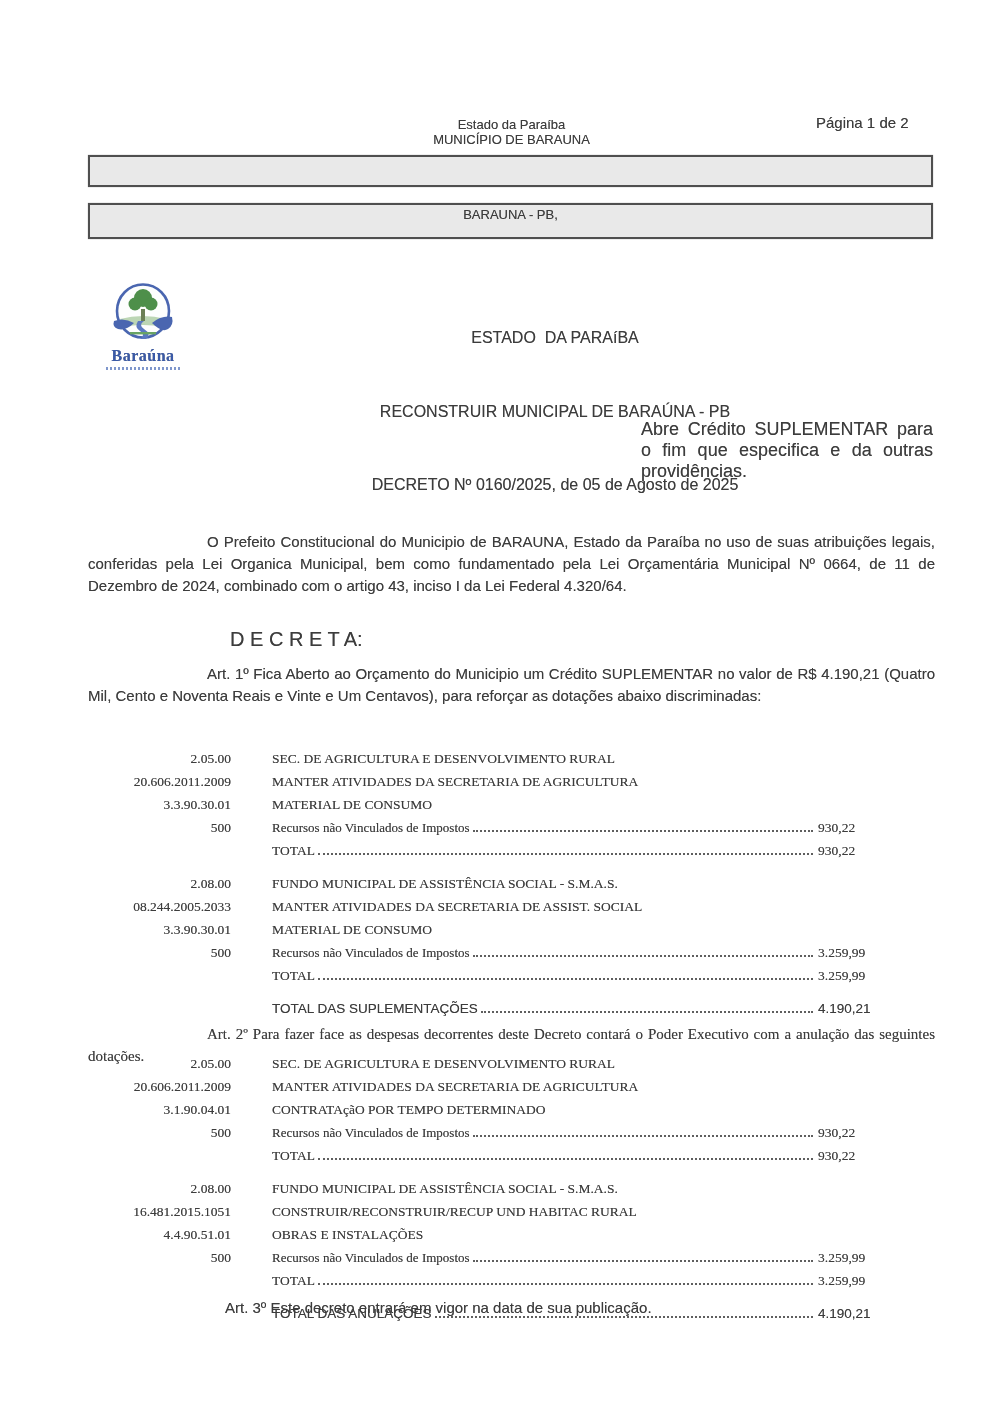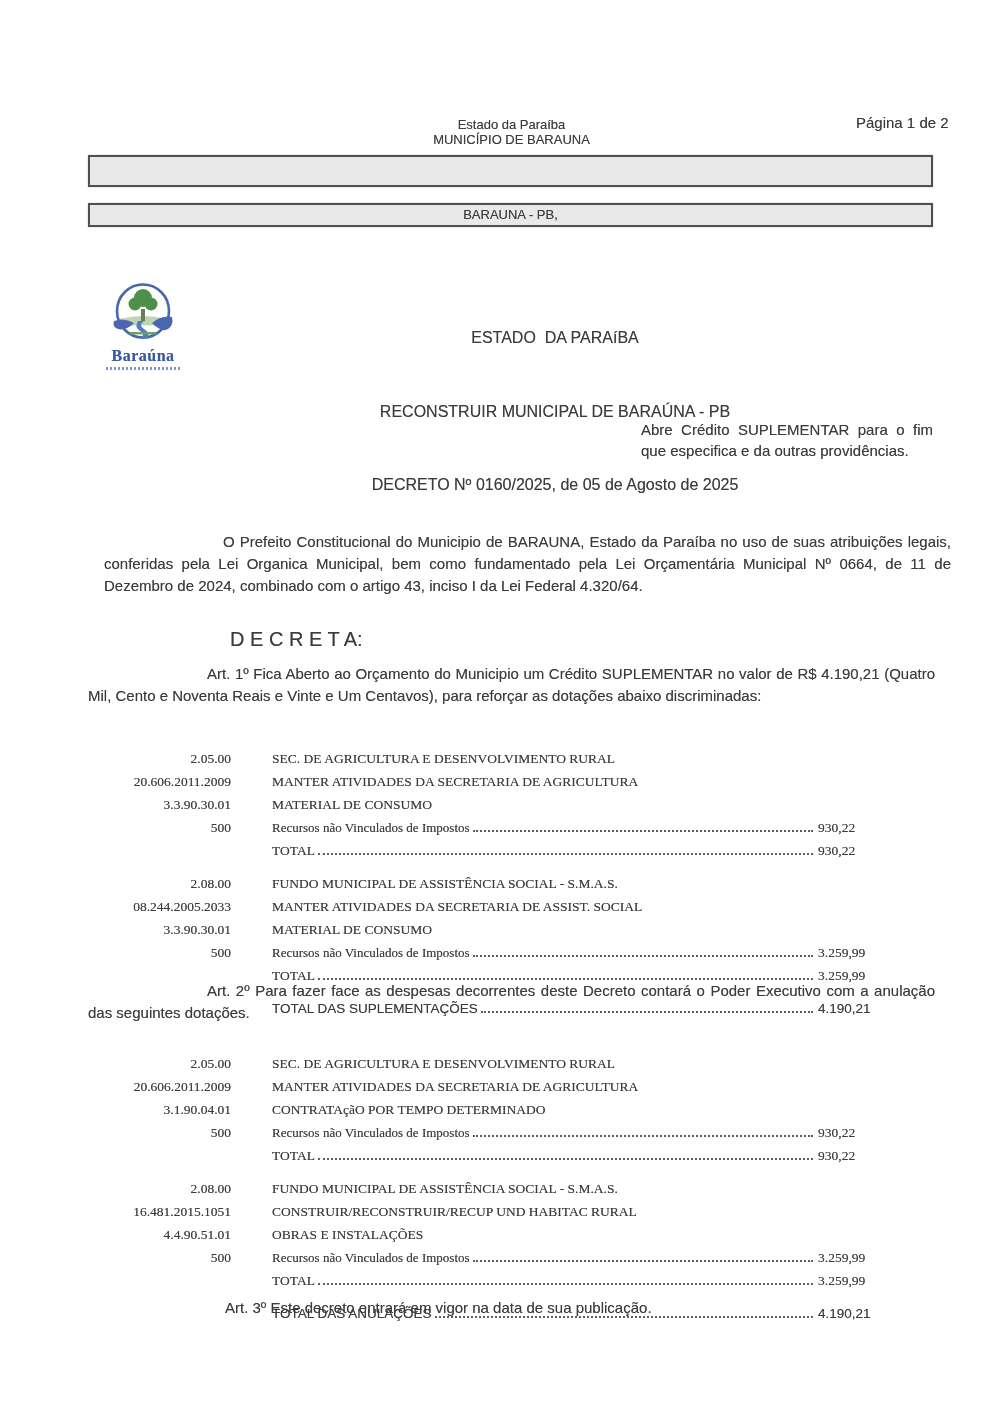--- a/index.html
+++ b/index.html
@@ -16,35 +16,35 @@
     width:1000px;height:1415px;
     margin:0 auto;
     background:#ffffff;
     font-family:"Liberation Sans", sans-serif;
     color:var(--text);
     overflow:hidden;
     text-shadow:0 0 .45px rgba(70,70,70,.6);
   }
   
   .page-number{
-    position:absolute;top:114px;left:856px;
+    position:absolute;top:114px;left:816px;
     font-size:15px;white-space:nowrap;
   }
   .header-center{
     position:absolute;top:117px;left:88px;width:847px;
     text-align:center;font-size:13px;line-height:15px;
   }
   .banner{
     position:absolute;left:88px;width:845px;
     background:var(--banner-gray);
     border:2px solid var(--border-dark);
     box-shadow:0 0 1px rgba(0,0,0,.4);
   }
   .banner-1{top:155px;height:32px;}
-  .banner-2{top:203px;height:24px;
+  .banner-2{top:203px;height:36px;
     font-size:13px;text-align:center;line-height:20px;}
   
   .logo{
     position:absolute;left:97px;top:283px;width:92px;
     text-align:center;
   }
   .logo-wordmark{
     font-family:"Liberation Serif", serif;
     color:var(--logo-blue);
     font-size:16px;font-weight:bold;
@@ -57,35 +57,35 @@
   }
   
   .title-block{
     position:absolute;left:255px;top:277px;width:600px;
     text-align:center;font-size:16px;line-height:24.5px;
     white-space:pre-wrap;
   }
   
   .ementa{
     position:absolute;left:641px;top:419px;width:292px;
-    font-size:15px;line-height:21px;text-align:justify;
+    font-size:18px;line-height:21px;text-align:justify;
   }
   
   .para{
     position:absolute;left:88px;width:847px;
     font-size:15px;line-height:22px;text-align:justify;
     text-indent:119px;
   }
-  .preamble{top:531px;margin-left:16px;}
+  .preamble{top:531px;}
   .decreta{
     position:absolute;left:230px;top:628px;
     font-size:20px;white-space:pre;
   }
   .art1{top:663px;}
-  .art2{top:980px;}
+  .art2{top:1023px;font-family:Liberation Serif, serif;}
   .art3{top:1297px;text-align:left;text-indent:137px;}
   
   .tbl{
     position:absolute;left:88px;width:847px;
     font-size:13.5px;
   }
   .tbl-1{top:747px;}
   .tbl-2{top:1052px;}
   .tbl-block{margin-bottom:10px;font-family:Liberation Serif, serif;}
   .tbl-row{

